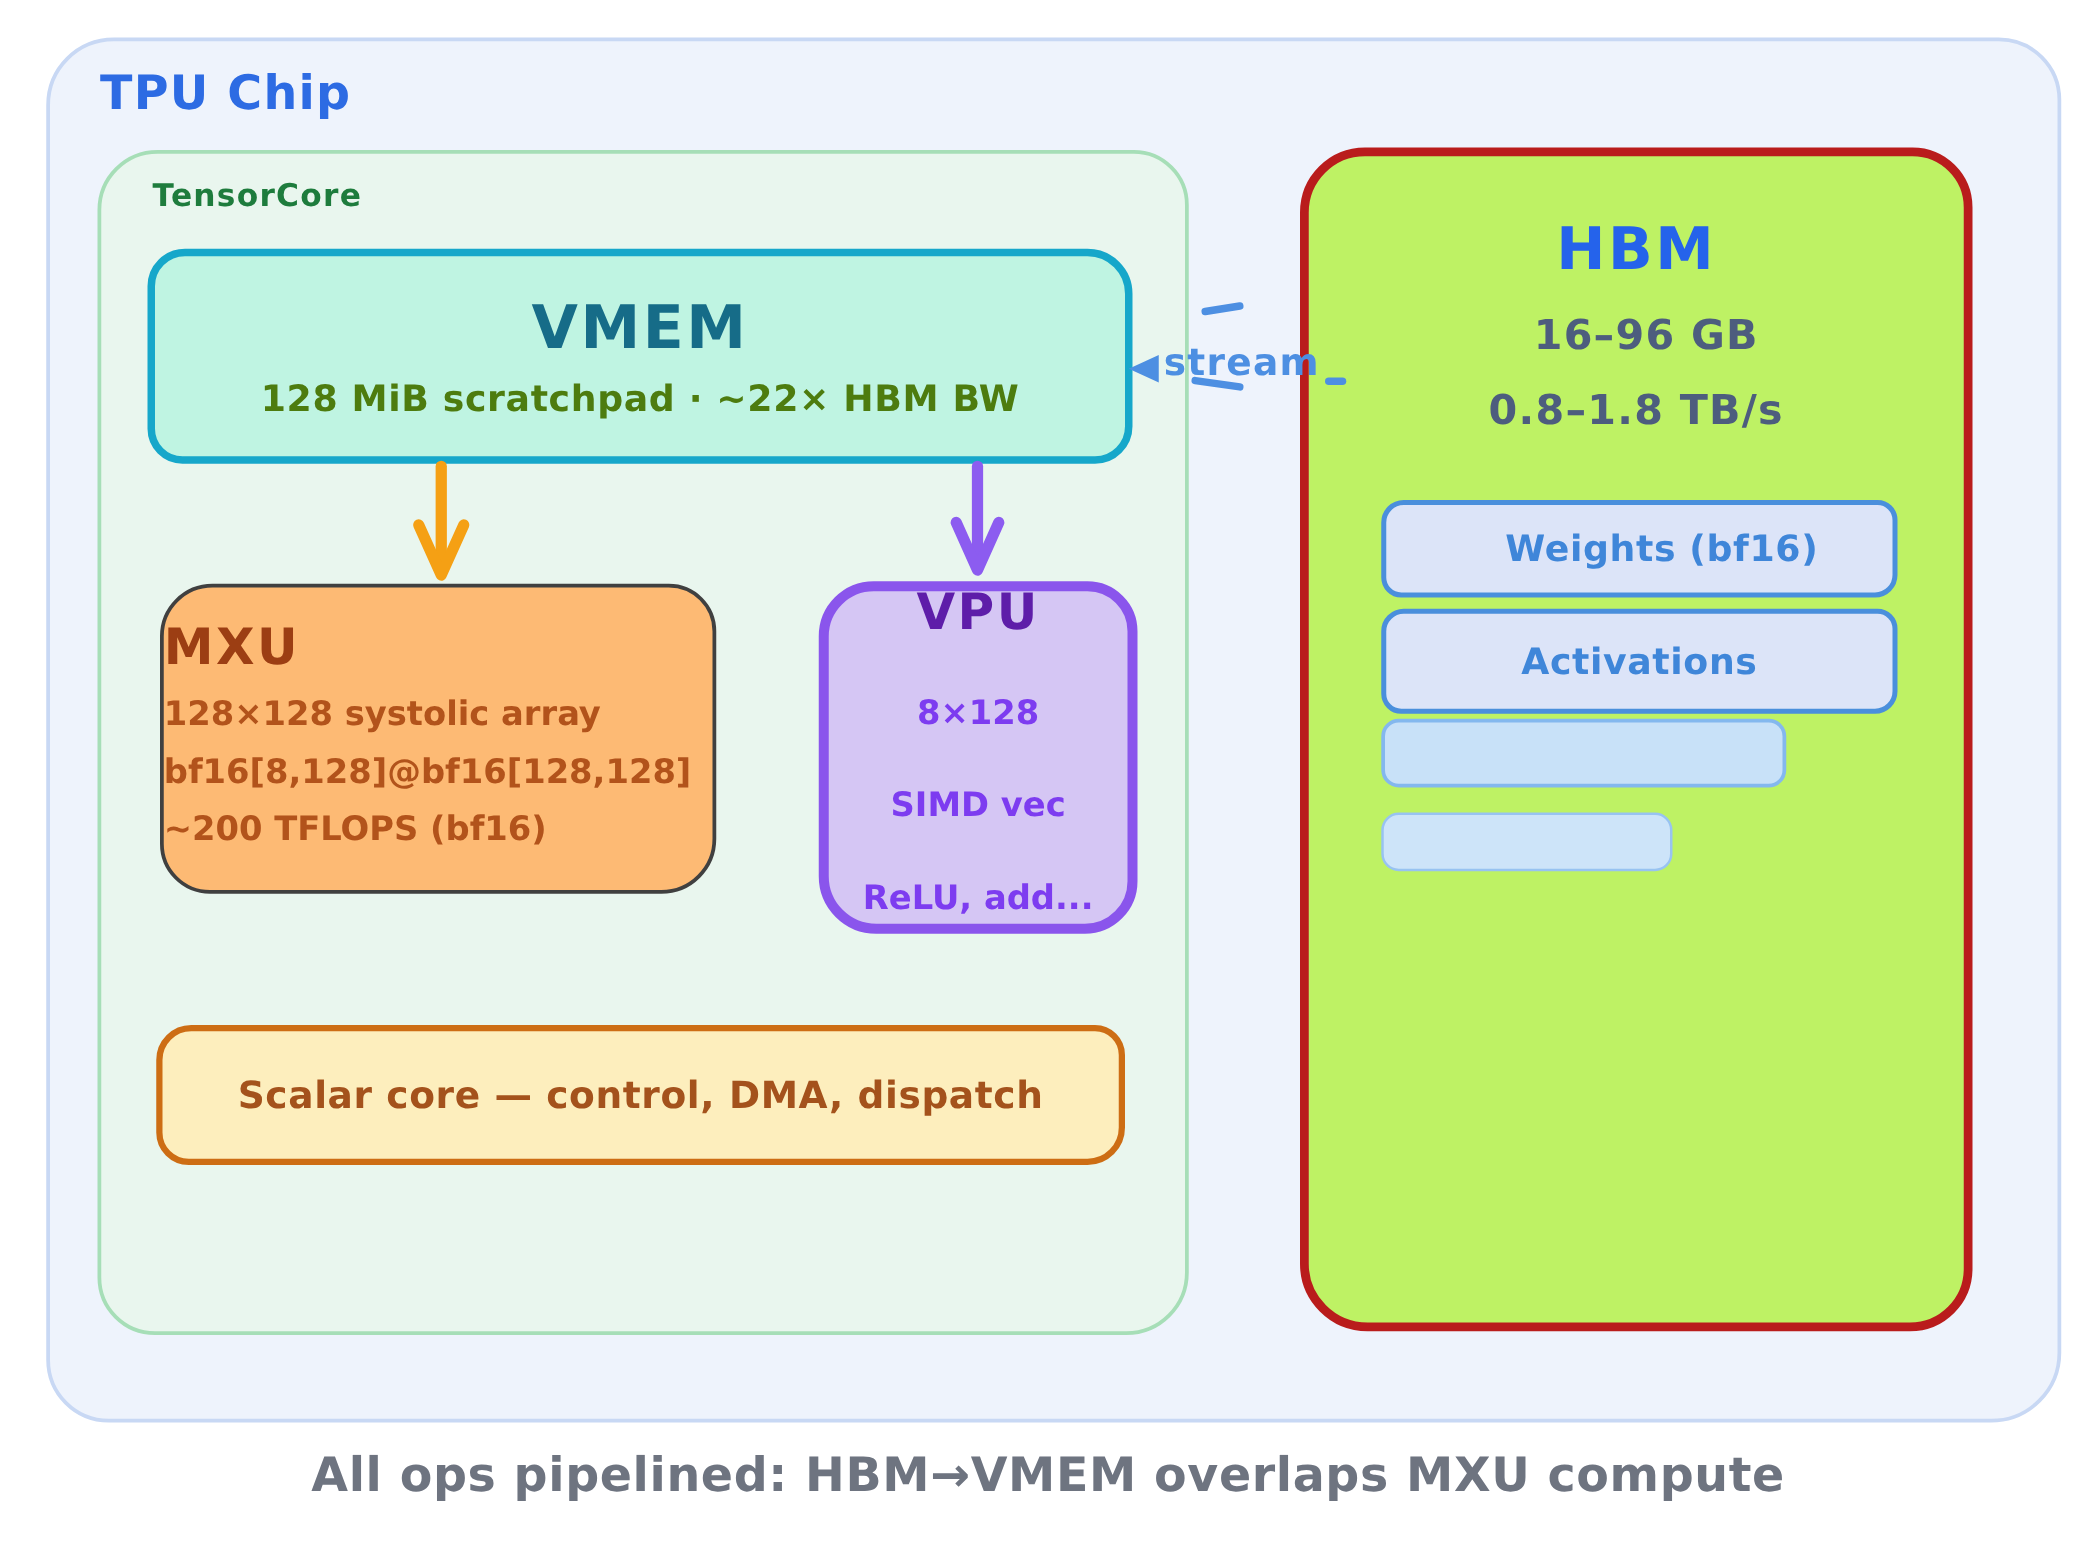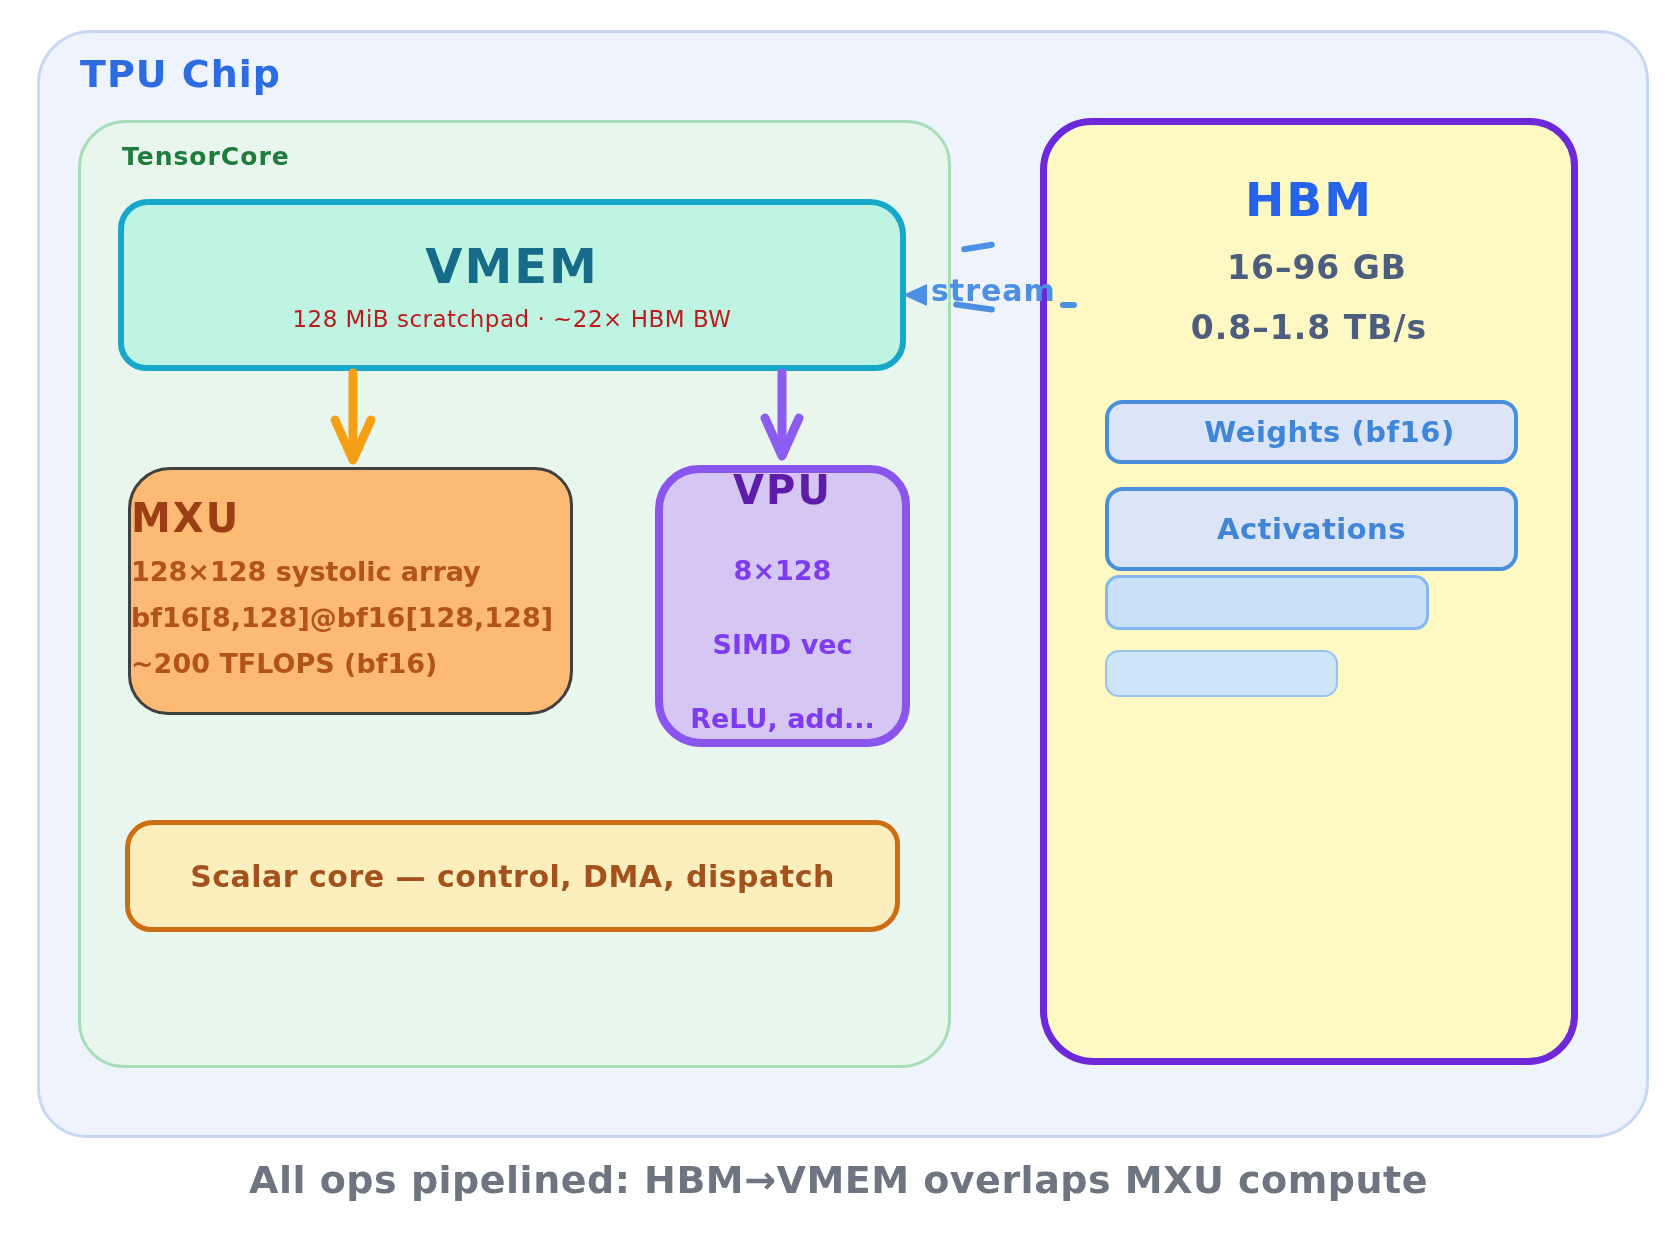--- a/index.html
+++ b/index.html
@@ -17,21 +17,21 @@
   
   .tc-box{left:78px;top:120px;width:873px;height:948px;background:#e9f6ee;
     border:3px solid #a6deb7;border-radius:48px 44px 50px 46px;}
   .tc-label{left:122px;top:142px;font-size:25px;font-weight:700;color:#1e7c3d;letter-spacing:1px;}
 
   
   .vmem-box{left:118px;top:199px;width:788px;height:172px;background:#bff4e2;
     border:6px solid #16a7ca;border-radius:30px 36px 30px 28px;
     display:flex;flex-direction:column;align-items:center;justify-content:center;gap:12px;}
   .vmem-title{font-size:48px;font-weight:700;color:#166c88;letter-spacing:2px;}
-  .vmem-sub{font-size:23px;font-weight:400;color:#b91c1c;letter-spacing:.5px;}
+  .vmem-sub{font-size:29px;font-weight:700;color:#4d7c0f;letter-spacing:.5px;}
 
   
   .mxu-box{left:128px;top:467px;width:445px;height:248px;background:#fdba74;
     border:3px solid #404040;border-radius:42px 38px 44px 40px;
     display:flex;flex-direction:column;align-items:flex-start;justify-content:center;}
   .mxu-title{font-size:40px;font-weight:700;color:#9c3e13;letter-spacing:2px;margin-bottom:8px;}
   .mxu-line{font-size:27px;font-weight:600;color:#b2531b;line-height:46px;white-space:nowrap;}
 
   
   .vpu-box{left:655px;top:465px;width:255px;height:282px;background:#d5c6f4;
@@ -40,30 +40,30 @@
   .vpu-title{font-size:40px;font-weight:700;color:#5e1da9;letter-spacing:2px;margin-bottom:10px;}
   .vpu-line{font-size:27px;font-weight:600;color:#7d3cf0;line-height:52px;white-space:nowrap;}
 
   
   .scalar-box{left:125px;top:820px;width:775px;height:112px;background:#fdeebd;
     border:5px solid #cd6d14;border-radius:28px 24px 30px 26px;
     display:flex;align-items:center;justify-content:center;}
   .scalar-label{font-size:30px;font-weight:600;color:#a4521c;letter-spacing:.5px;}
 
   
-  .hbm-box{left:1040px;top:118px;width:538px;height:947px;background:#fef9c3;
-    border:7px solid #6d28d9;border-radius:52px 48px 50px 54px;}
+  .hbm-box{left:1040px;top:118px;width:538px;height:947px;background:#bef264;
+    border:7px solid #b91c1c;border-radius:52px 48px 50px 54px;}
   .hbm-text{left:0;top:45px;width:100%;text-align:center;}
   .hbm-title{font-size:47px;font-weight:700;color:#2563eb;letter-spacing:2px;line-height:60px;margin-bottom:12px;}
   .hbm-cap{font-size:33px;font-weight:600;color:#4d5d7e;line-height:52px;letter-spacing:1px;padding-left:16px;}
   .hbm-bw{font-size:33px;font-weight:600;color:#4d5d7e;line-height:52px;letter-spacing:1px;margin-top:8px;}
   .hbm-bar{left:58px;width:413px;background:#dce4f8;border:4px solid #4a8fdc;border-radius:18px 16px 18px 16px;
     display:flex;align-items:center;justify-content:center;}
   .hbm-bar span{font-size:29px;font-weight:600;color:#3f86d9;letter-spacing:.5px;}
-  .bar-1{top:275px;height:64px;padding-left:36px;}
+  .bar-1{top:275px;height:78px;padding-left:36px;}
   .bar-2{top:362px;height:84px;}
   .bar-3{top:450px;height:55px;width:324px;background:#c8e1f8;border:3px solid #84b8ee;border-radius:14px;}
   .bar-4{top:525px;height:47px;width:233px;background:#cde4f9;border:2px solid #98c3f1;border-radius:14px;}
 
   
   .stream-group{left:901px;top:258px;height:50px;display:flex;align-items:flex-end;}
   .stream-label{font-size:30px;font-weight:700;color:#4d8fe2;letter-spacing:1px;margin-left:2px;}
   .stream-dash{width:17px;height:6px;background:#4d8fe2;border-radius:3px;margin-left:4px;}
   .speed-dash{position:absolute;height:6px;background:#4d8fe2;border-radius:3px;}
   .speed-dash.top{left:60px;top:-14px;width:34px;transform:rotate(-9deg);}

